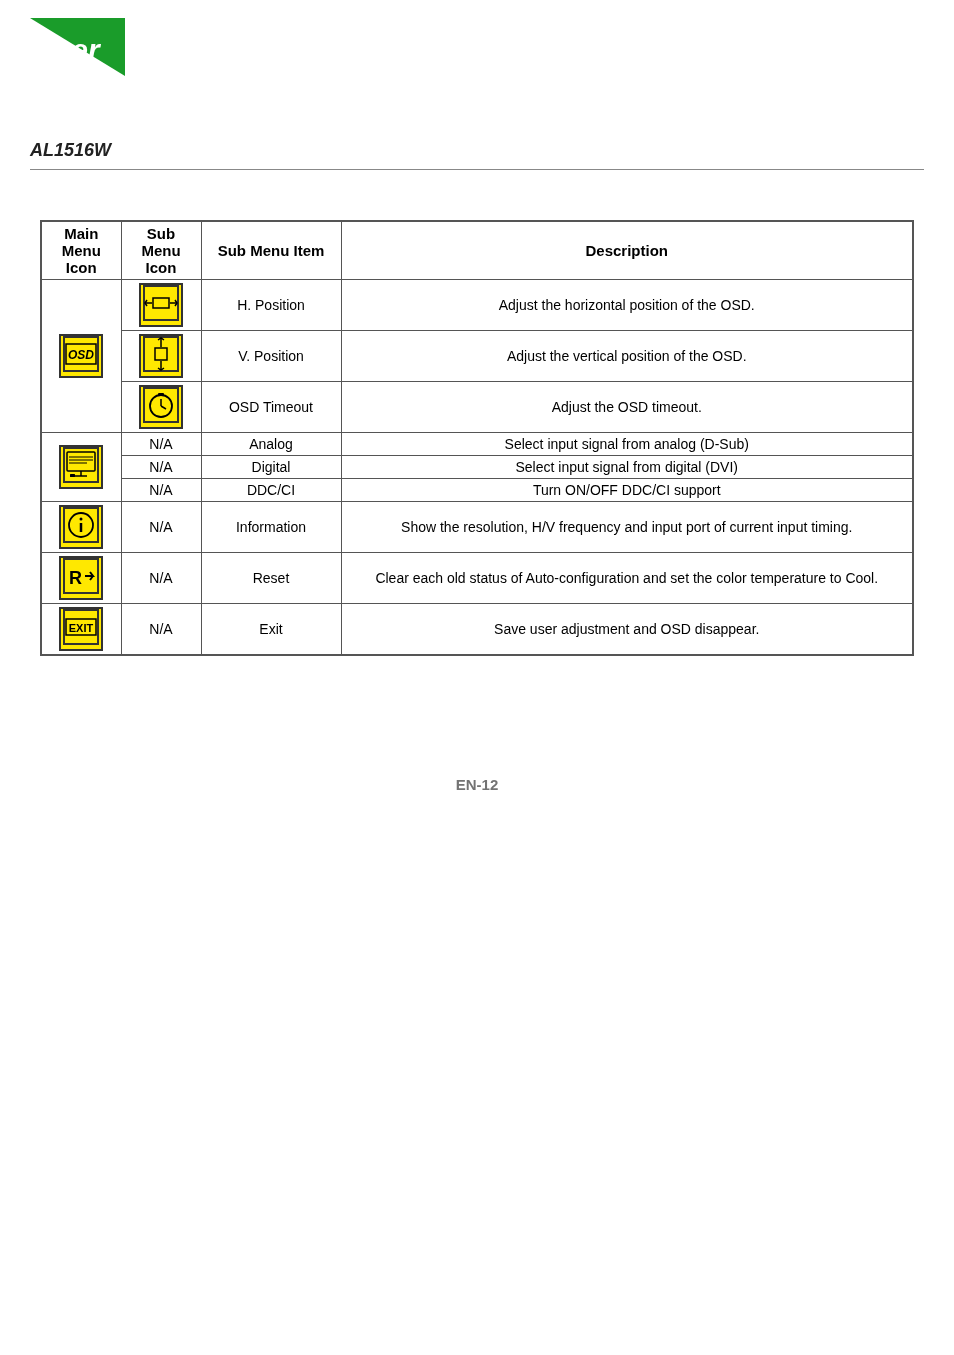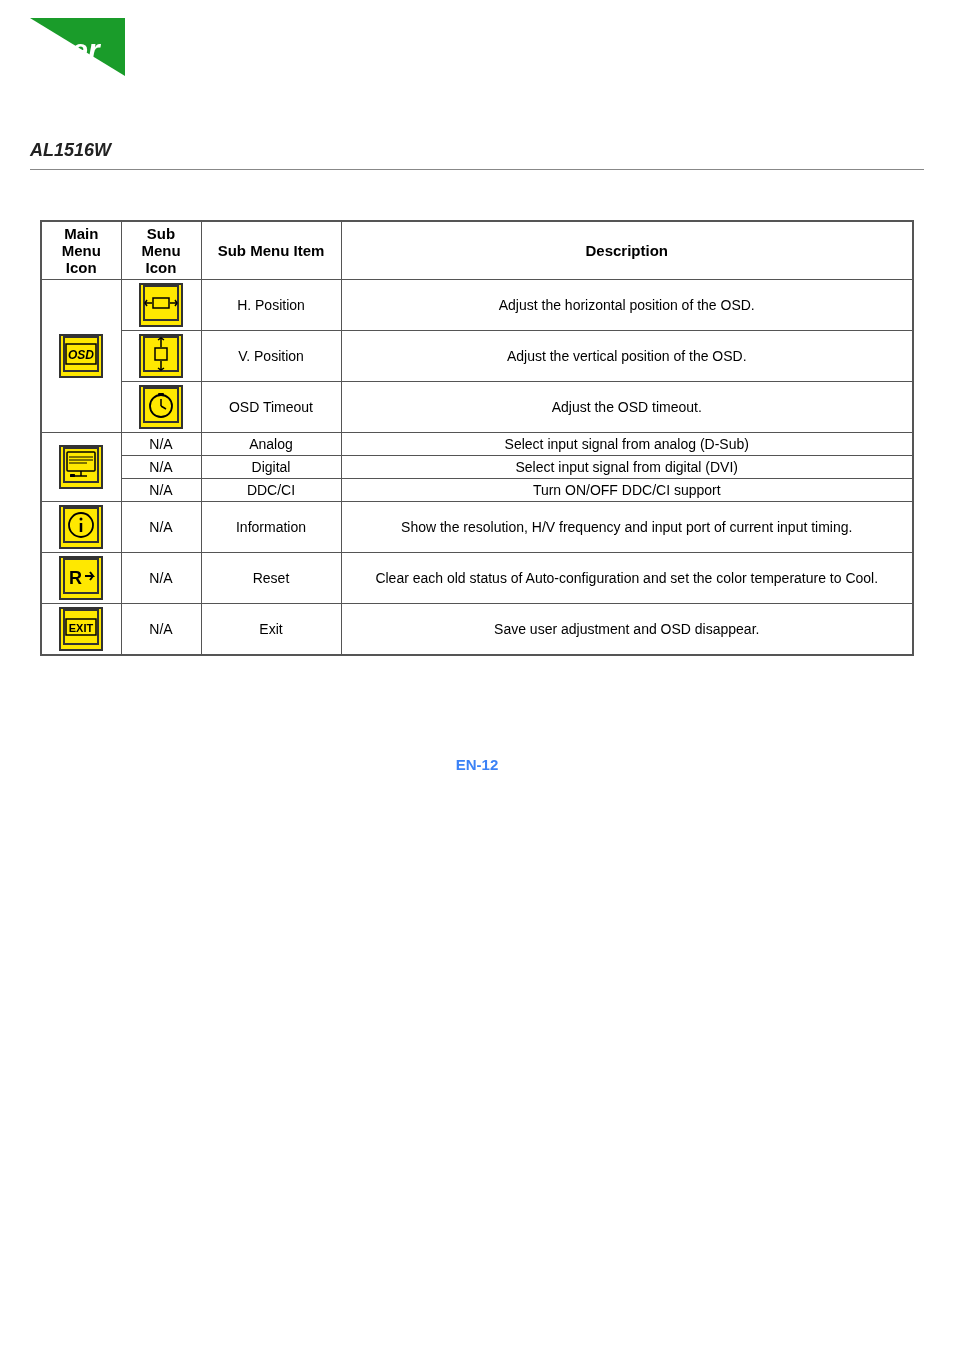--- a/index.html
+++ b/index.html
@@ -113,24 +113,24 @@
 
     
     .main-icon-cell {
       text-align: center;
       vertical-align: middle;
     }
 
     
     .footer {
       text-align: center;
-      margin-top: 60px;
+      margin-top: 80px;
       font-weight: bold;
       font-size: 15px;
-      color: #3b82f6;
+      color: #737373;
     }
   </style>
 </head>
 <body>
 
 <div class="header">
 
   <div>
     <svg width="95" height="58" viewBox="0 0 95 58">
 

